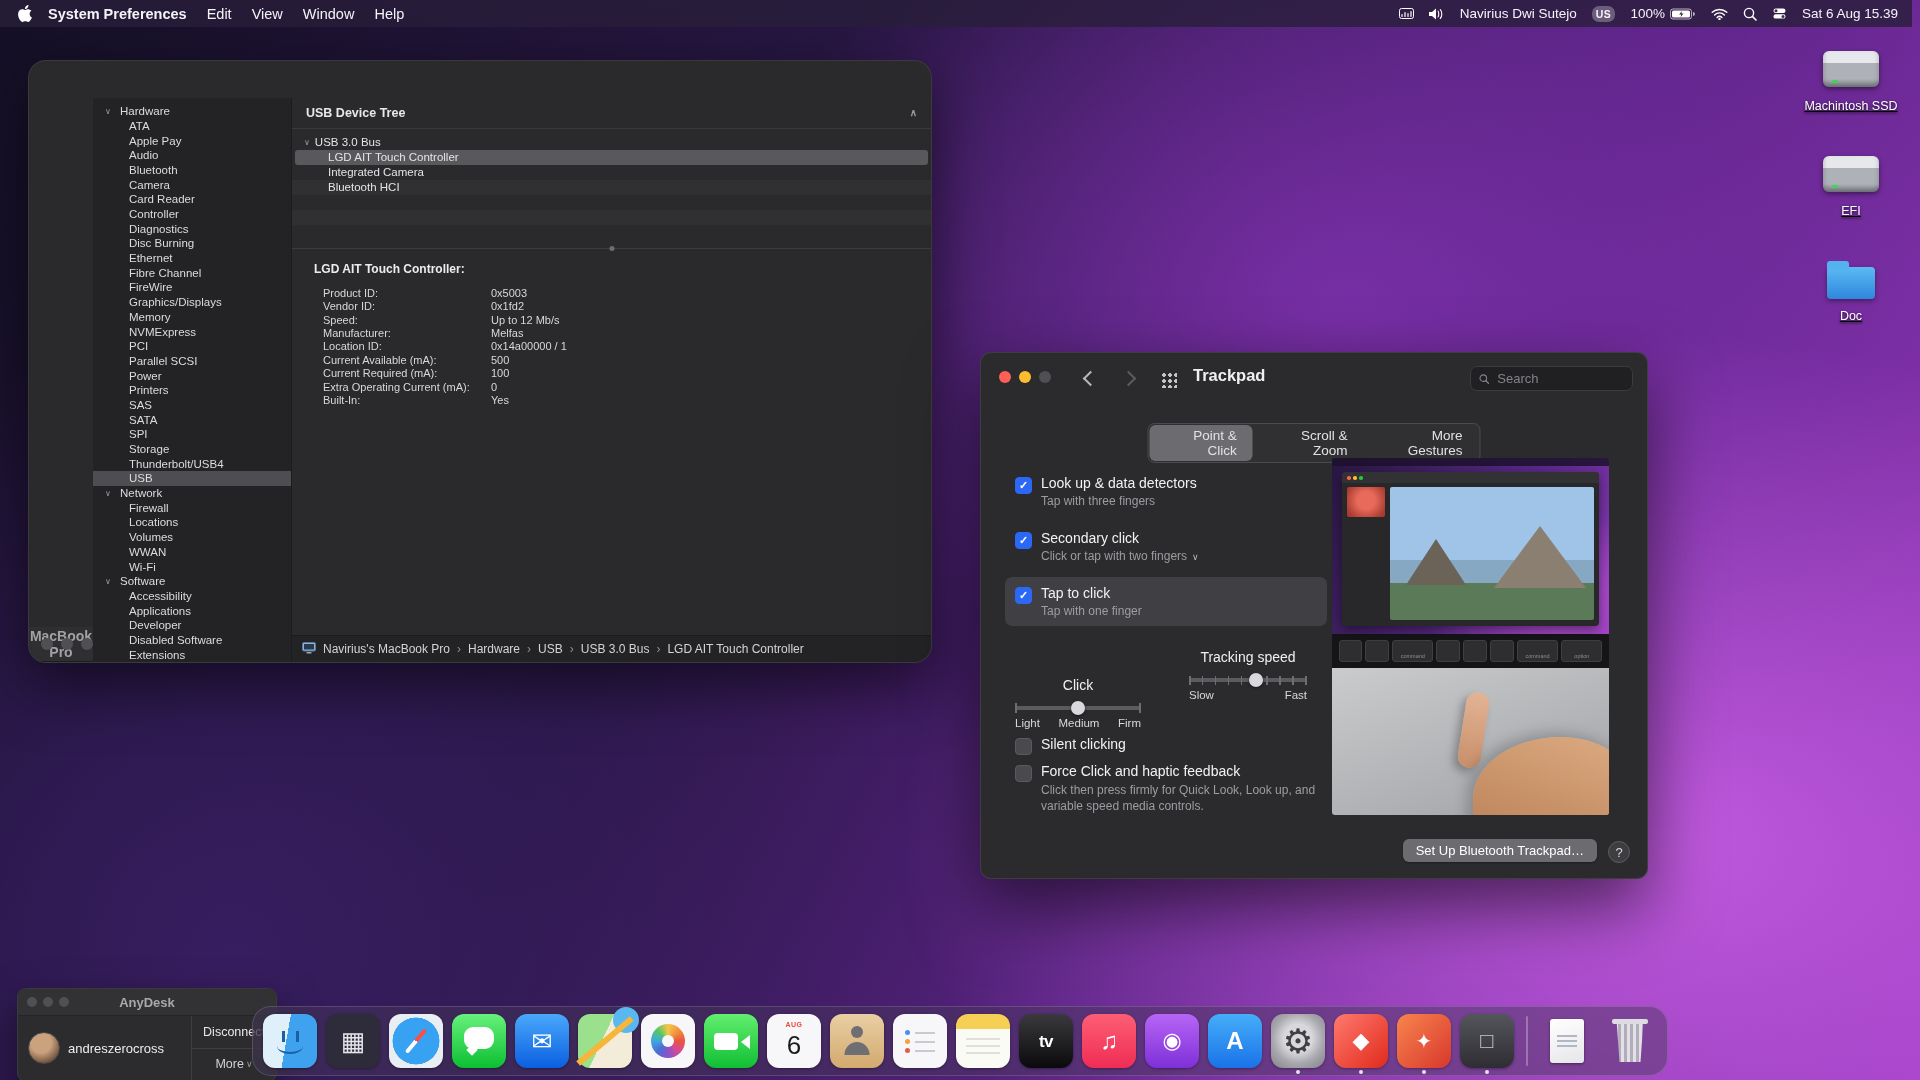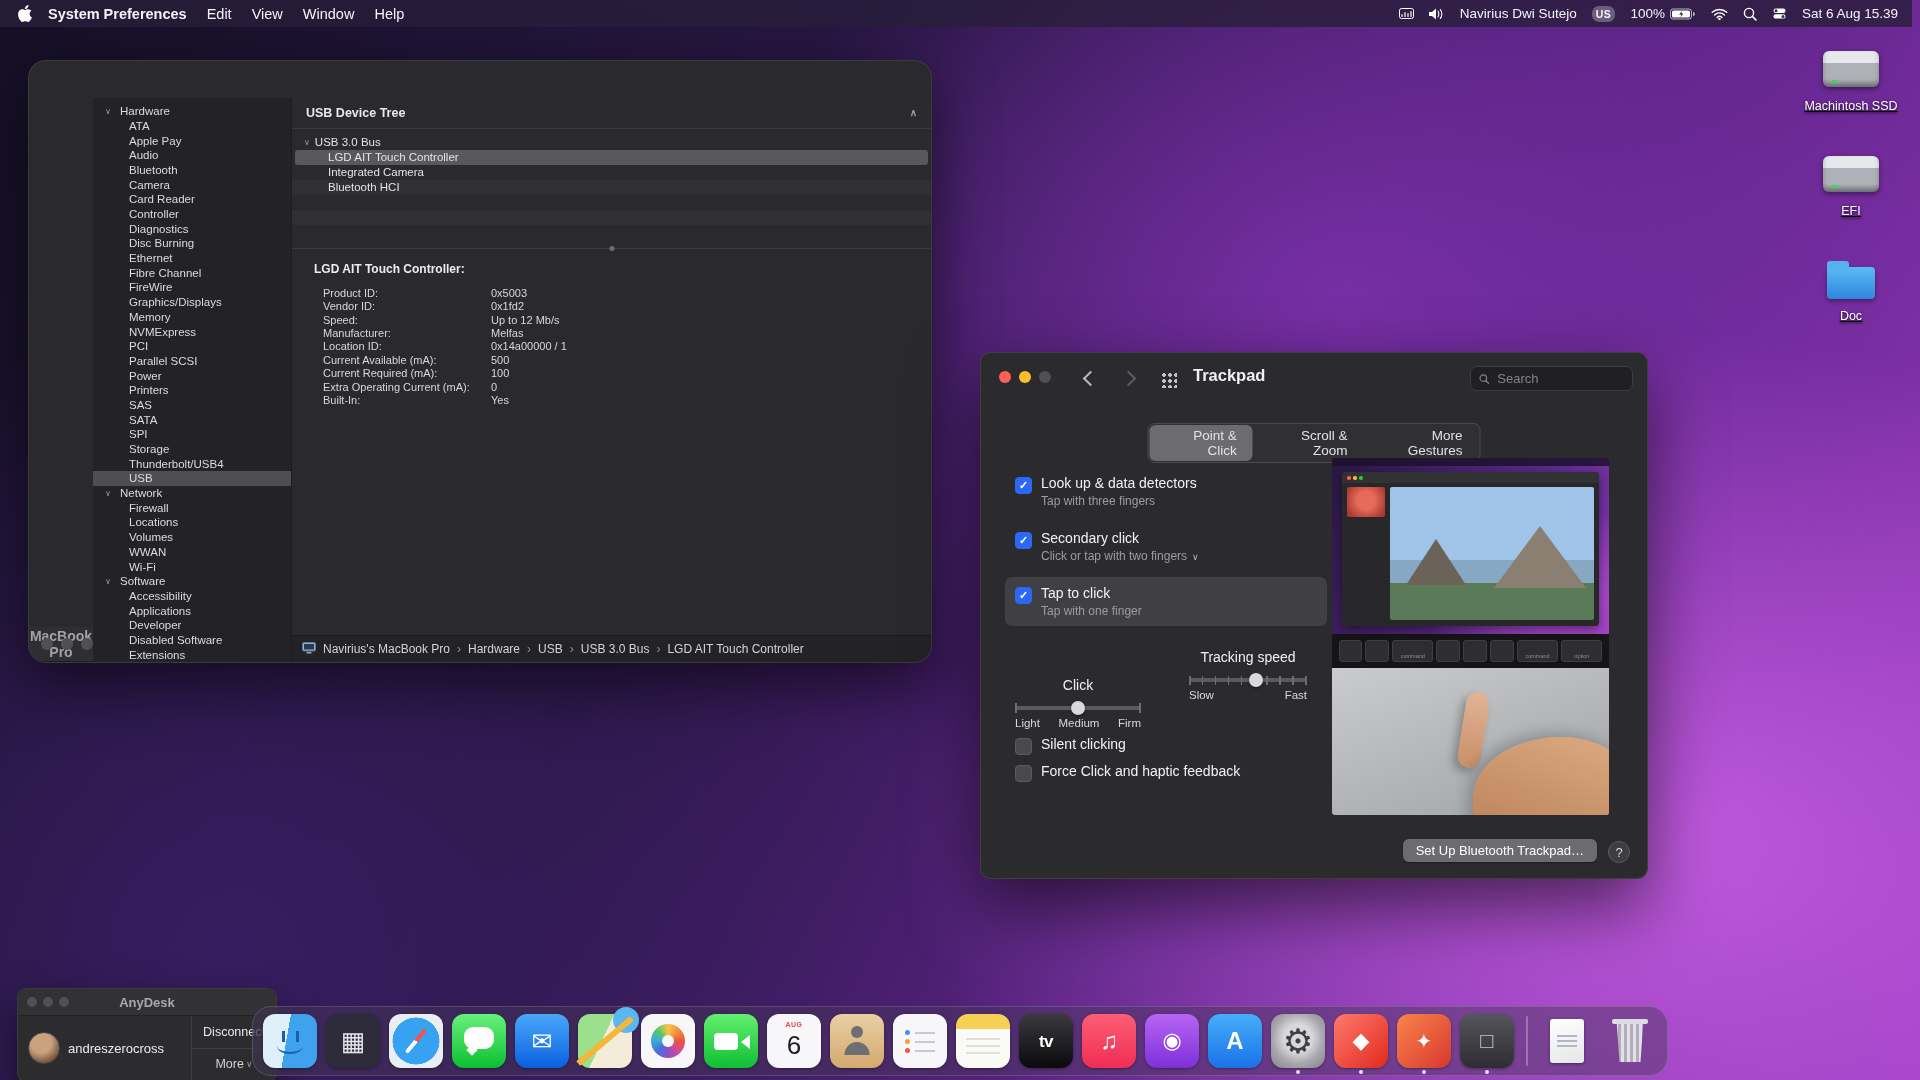--- a/index.html
+++ b/index.html
@@ -797,20 +797,21 @@
         <span class="texts">
           <span class="opt-label">Silent clicking</span>
 
         </span>
       </div>
 
       <div class="tp-opt">
         <span class="cb"></span>
         <span class="texts">
           <span class="opt-label">Force Click and haptic feedback</span>
+          <span class="opt-desc">Click then press firmly for Quick Look, Look up, and variable speed media controls.</span>
         </span>
       </div>
     </div>
 
   <div class="tp-preview">
     <div class="mini-desktop">
       <div class="mini-menubar"></div>
       <div class="mini-window">
         <div class="mini-toolbar">
             <i></i>

